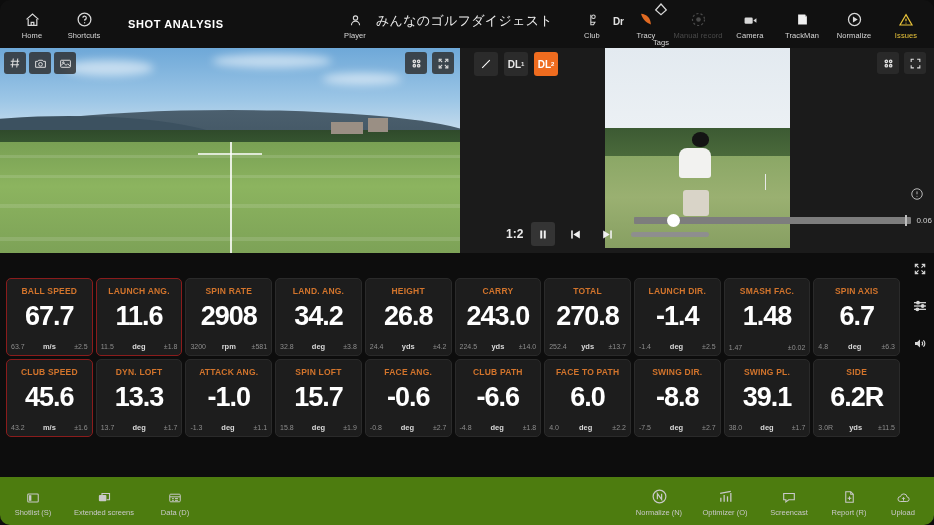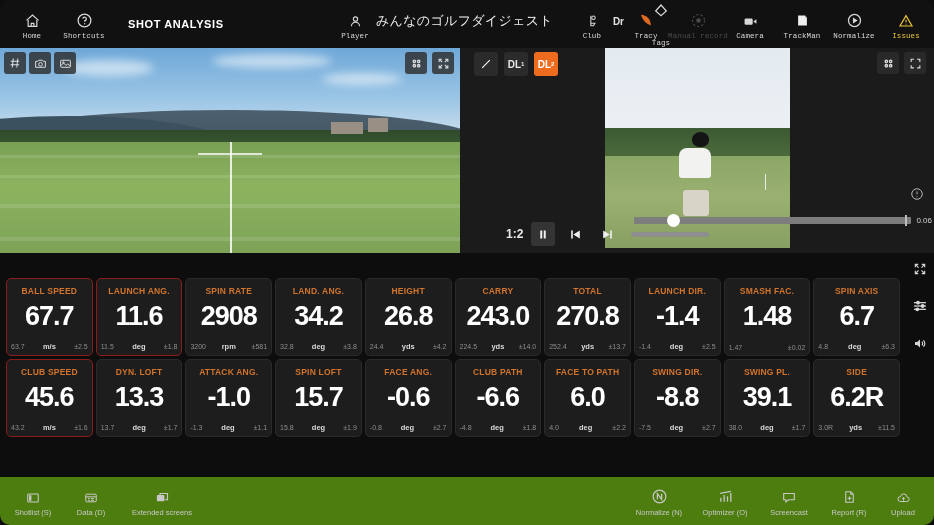--- a/index.html
+++ b/index.html
@@ -22,21 +22,21 @@
     border-radius: 10px 10px 0 0;
   }
   .tb-group { position: absolute; top: 0; height: 48px; display: flex; align-items: center; }
   .tb-item {
     display: flex; flex-direction: column; align-items: center; justify-content: center;
     width: 52px; height: 46px; color: #d8d8d8; cursor: pointer;
   }
   .tb-item.dim { color: #4a4a4a; }
   .tb-item.warn { color: #e8c33a; }
   .tb-ico { height: 20px; display: flex; align-items: flex-end; justify-content: center; }
-  .tb-lbl { font-size: 7.5px; margin-top: 3px; letter-spacing: .1px; white-space: nowrap; font-family: Liberation Mono, monospace; }
+  .tb-lbl { font-size: 7.5px; margin-top: 3px; letter-spacing: .1px; white-space: nowrap; }
   .apptitle {
     position: absolute; left: 128px; top: 0; height: 48px;
     display: flex; align-items: center;
     color: #ffffff; font-size: 11px; font-weight: bold; letter-spacing: .6px;
   }
   .player-wrap {
     position: absolute; left: 340px; top: 0; height: 48px;
     display: flex; align-items: center; gap: 6px;
   }
   .player-name {
@@ -683,42 +683,42 @@
     <div class="bb-left">
       <div class="bb-item">
         <span class="bb-ico">
           <svg width="18" height="14" viewBox="0 0 24 24" fill="none" stroke="currentColor" stroke-width="1.8">
             <rect x="3" y="5" width="18" height="14" rx="1.6"></rect>
               <rect x="5.2" y="7.2" width="4" height="9.6" fill="currentColor" stroke="none"></rect>
           </svg>
         </span>
         <span class="bb-lbl">Shotlist (S)</span>
       </div>
+      <div class="bb-item" style="min-width:84px;">
+        <span class="bb-ico">
+          <svg width="19" height="15" viewBox="0 0 24 24" fill="none" stroke="currentColor" stroke-width="1.8">
+            <rect x="3" y="8" width="12" height="10" rx="1.5" fill="currentColor" stroke="none"></rect>
+              <path d="M8 8 V5.5 h12 v10 h-4.5"></path>
+          </svg>
+        </span>
+        <span class="bb-lbl">Extended screens</span>
+      </div>
       <div class="bb-item">
         <span class="bb-ico">
           <svg width="18" height="14" viewBox="0 0 24 24" fill="none" stroke="currentColor" stroke-width="1.7">
             <rect x="3" y="5.5" width="18" height="13" rx="1.6"></rect>
               <path d="M3 10 h18"></path>
               <path d="M7 13 h3"></path>
               <path d="M12 13 h5"></path>
               <path d="M7 16 h3"></path>
               <path d="M12 16 h5"></path>
           </svg>
         </span>
         <span class="bb-lbl">Data (D)</span>
       </div>
-      <div class="bb-item" style="min-width:84px;">
-        <span class="bb-ico">
-          <svg width="19" height="15" viewBox="0 0 24 24" fill="none" stroke="currentColor" stroke-width="1.8">
-            <rect x="3" y="8" width="12" height="10" rx="1.5" fill="currentColor" stroke="none"></rect>
-              <path d="M8 8 V5.5 h12 v10 h-4.5"></path>
-          </svg>
-        </span>
-        <span class="bb-lbl">Extended screens</span>
-      </div>
     </div>
 
     <div class="bb-right">
       <div class="bb-item" style="min-width:66px;">
         <span class="bb-ico">
           <svg width="17" height="17" viewBox="0 0 24 24" fill="none" stroke="currentColor" stroke-width="1.7">
             <circle cx="12" cy="12" r="9"></circle>
               <path d="M9 16 V8 l6 8 V8"></path>
           </svg>
         </span>

